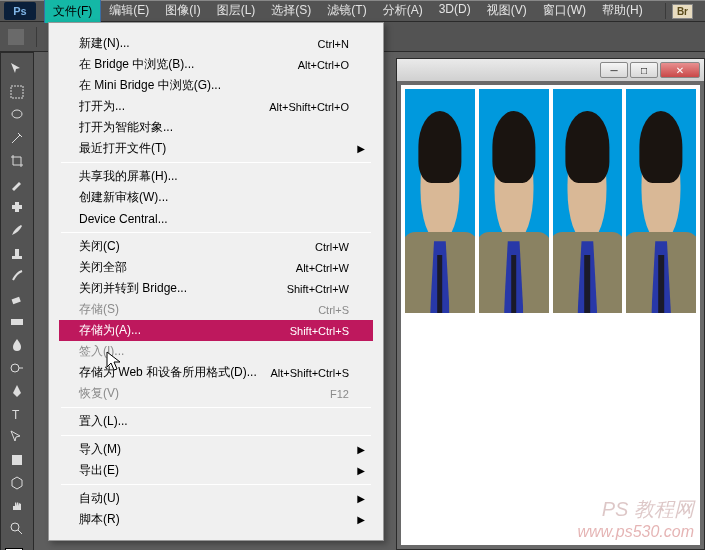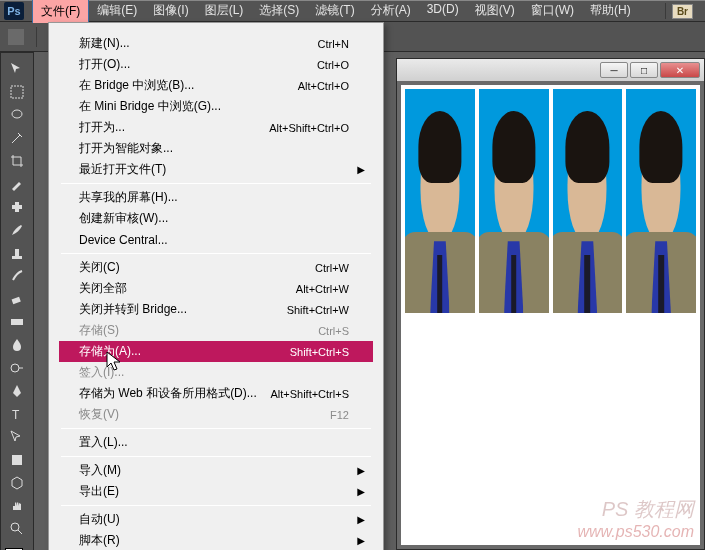--- a/index.html
+++ b/index.html
@@ -1,22 +1,22 @@
 <!DOCTYPE html>
 <html><head>
 <meta charset="utf-8">
 <style>
 * { margin: 0; padding: 0; box-sizing: border-box; font-family: "Microsoft YaHei", "SimSun", sans-serif; font-size: 12px; }
 body { background: #5e5e5e; width: 705px; height: 550px; overflow: hidden; position: relative; }
 
 
 .menubar { background: #535353; border-bottom: 1px solid #2a2a2a; height: 22px; display: flex; align-items: center; padding-left: 4px; border-top: 1px solid #888; }
-.ps-logo { width: 20px; height: 18px; background: #0a1f3a; color: #7fb4e6; display:flex; align-items:center; justify-content:center; font-weight:bold; font-size:11px; border-radius:2px; margin-right:8px; }
+.ps-logo { width: 32px; height: 18px; background: #0a1f3a; color: #7fb4e6; display:flex; align-items:center; justify-content:center; font-weight:bold; font-size:11px; border-radius:2px; margin-right:8px; }
 .menubar-item { color: #e4e4e4; padding: 3px 8px; cursor: default; }
-.menubar-item:first-of-type { background: #fca5a5; color: #000; border:1px solid #3a6ea5; border-bottom:none; }
+.menubar-item:first-of-type { background: #14b8a6; color: #000; border:1px solid #3a6ea5; border-bottom:none; }
 .menubar-right { margin-left: auto; display:flex; gap:6px; padding-right:12px; align-items:center; }
 .menubar-sep { width:1px; height:16px; background:#3a3a3a; }
 .br-btn { background:#e8dcc0; color:#5a4a1a; padding:1px 4px; font-weight:bold; font-size:10px; border:1px solid #888; }
 
 
 .optionsbar { background: #535353; height: 30px; border-bottom: 1px solid #2a2a2a; display:flex; align-items:center; gap:8px; padding-left:8px; }
 .opt-icon { width:16px; height:16px; background:#6a6a6a; }
 .opt-sep { width:1px; height:20px; background:#3a3a3a; margin:0 4px; }
 
 
@@ -196,24 +196,20 @@
   <div class="swatch-area">
     <div class="swatch-fg"></div>
 
   </div>
 </div>
 
 <div class="dropdown" id="file-menu">
     <div class="menu-row">
       <span class="menu-label">新建(N)...</span>
       <span class="menu-shortcut">Ctrl+N</span>
-    </div>
-    <div class="menu-row">
-      <span class="menu-label">打开(O)...</span>
-      <span class="menu-shortcut">Ctrl+O</span>
     </div>
     <div class="menu-row">
       <span class="menu-label">在 Bridge 中浏览(B)...</span>
       <span class="menu-shortcut">Alt+Ctrl+O</span>
     </div>
     <div class="menu-row">
       <span class="menu-label">在 Mini Bridge 中浏览(G)...</span>
     </div>
     <div class="menu-row">
       <span class="menu-label">打开为...</span>

